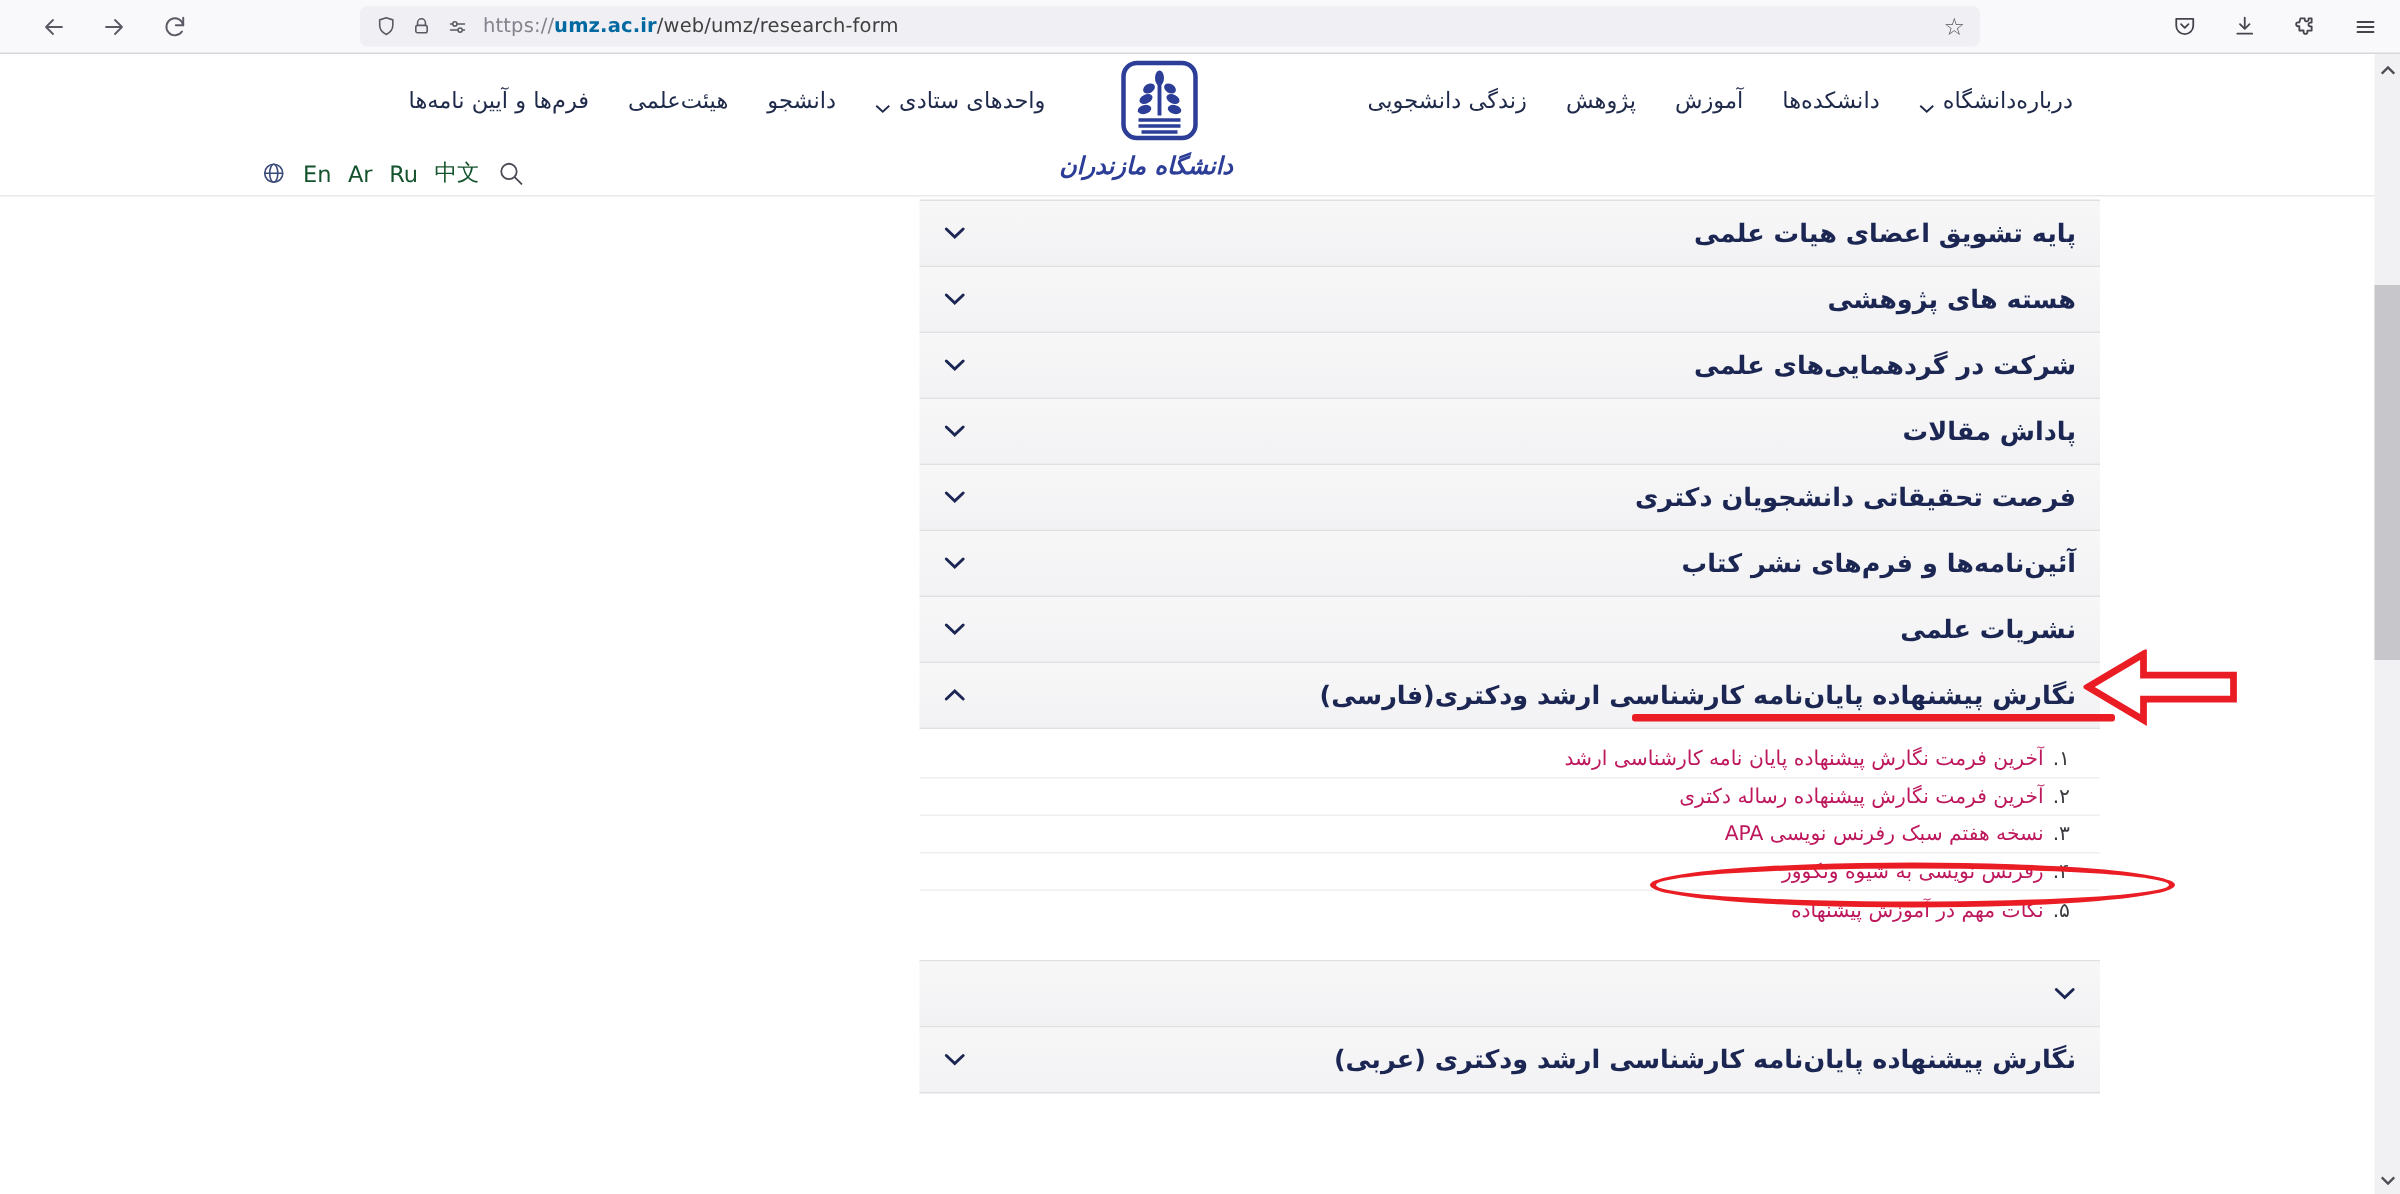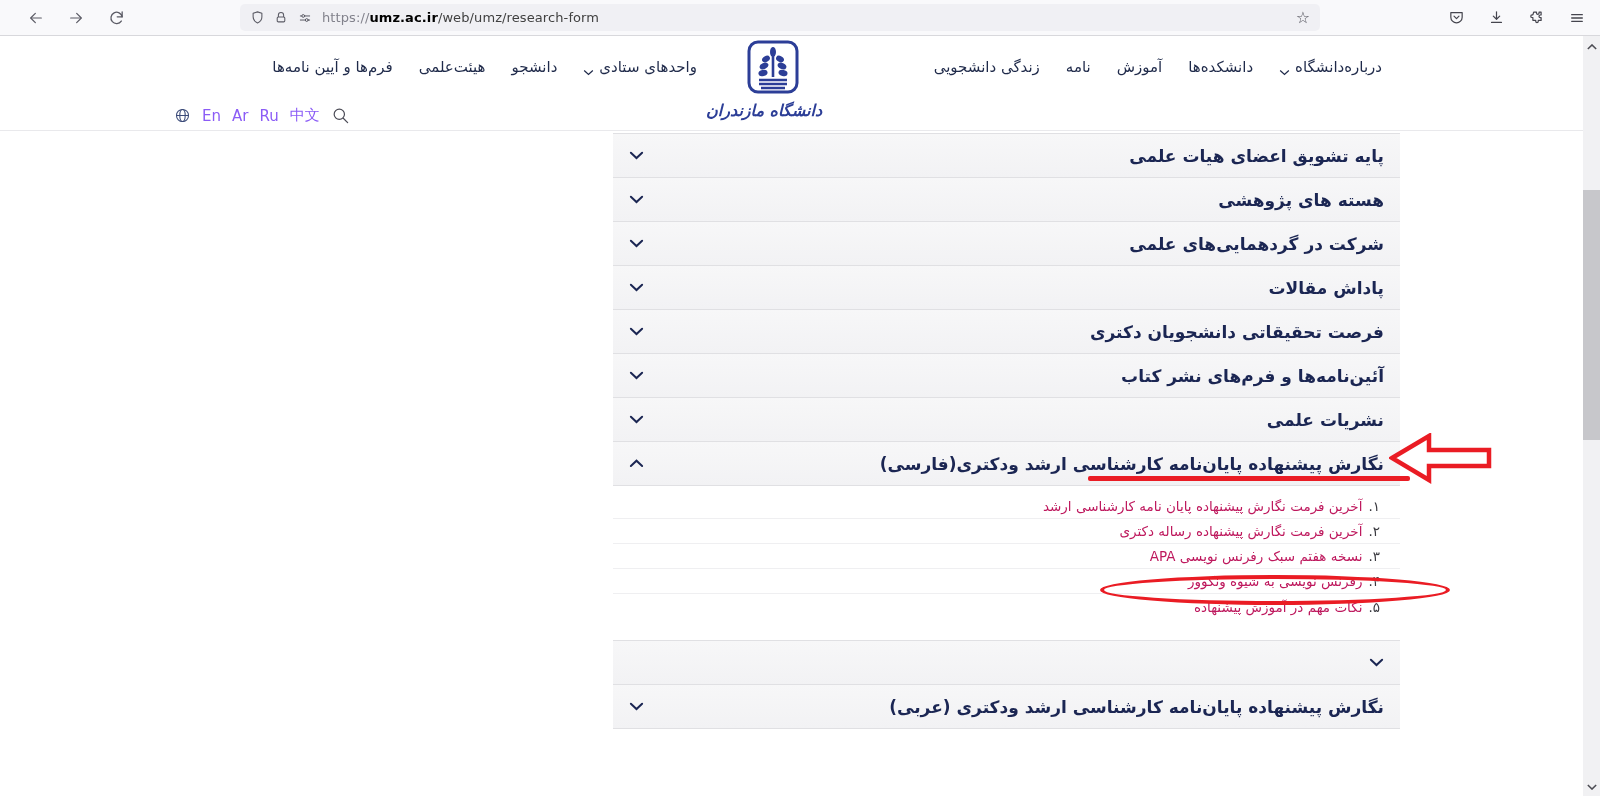--- a/index.html
+++ b/index.html
@@ -11,38 +11,38 @@
             background:#f9f9fb; border-bottom:1px solid #d8d8dc;
             display:flex; align-items:center; }
   .nav-btns { display:flex; gap:16px; margin-left:24px; align-items:center; }
   .chrome-btn { width:24px; height:24px; display:flex; align-items:center; justify-content:center;
                 color:#5a5a64; border-radius:4px; cursor:default; }
   .urlbar { margin-left:112px; width:1080px; height:27px; background:#f0f0f4;
             border-radius:5px; display:flex; align-items:center; padding:0 10px; gap:9px; }
   .url-text { font-size:13px; color:#55555e; letter-spacing:.1px; white-space:nowrap;
               flex:1 1 auto; overflow:hidden; }
   .url-text .scheme { color:#82828c; }
-  .url-text .domain { color:#000000; font-weight:700; }
+  .url-text .domain { color:#0369a1; font-weight:700; }
   .url-text .path { color:#404040; }
   .star { margin-left:auto; font-size:16px; color:#55555e; }
   .chrome-right { margin-left:auto; margin-right:14px; display:flex; gap:23px; align-items:center; }
 
   
   .site-header { position:absolute; top:36px; left:0; width:1600px; height:95px;
                  background:#fff; border-bottom:1px solid #e9e9ec; }
   .nav-group { position:absolute; display:flex; direction:rtl; gap:26px; align-items:center;
                font-size:15px; color:#1f2a4a; font-weight:500; }
   .nav-item { display:flex; align-items:flex-end; gap:5px; white-space:nowrap; cursor:pointer; }
   .nav-right { right:218px; top:22px; }
   .nav-left  { left:225px; top:22px; width:472px; }
   .logo-wrap { position:absolute; left:724px; top:3px; width:98px; text-align:right; }
   .logo-title { display:block; margin-top:2px; font-size:16px; font-weight:700; font-style:italic;
                 color:#2c3e97; direction:rtl; white-space:nowrap; }
   .lang-row { position:absolute; left:174px; top:70px; display:flex; align-items:center;
-              gap:11px; font-size:15px; color:#8b5cf6; }
+              gap:11px; font-size:15px; color:#14532d; }
   .lang-item { cursor:pointer; }
 
   
   .accordion { position:absolute; left:613px; top:133px; width:787px;
                border-top:1px solid #e0e0e3; }
   .acc-row { height:44px; border-bottom:1px solid #e0e0e3;
              background:linear-gradient(180deg,#f7f7f8 0%,#f2f2f4 100%);
              display:flex; direction:rtl; align-items:center; justify-content:space-between;
              padding:0 16px 0 16px; cursor:pointer; }
   .acc-label { font-size:17px; font-weight:700; color:#1b2653; }
@@ -141,21 +141,21 @@
           <path d="M1.5 1.5 L7 6.5 L12.5 1.5"></path>
         </svg>
     </span>
     <span class="nav-item">
         <span>دانشکده‌ها</span>
       </span>
     <span class="nav-item">
         <span>آموزش</span>
       </span>
     <span class="nav-item">
-        <span>نامه</span>
+        <span>پژوهش</span>
       </span>
     <span class="nav-item">
         <span>زندگی دانشجویی</span>
       </span>
   </div>
 
   <div class="nav-group nav-left">
     <span class="nav-item">
       <span>واحدهای ستادی</span>
       <svg class="icon" width="11" height="7" viewBox="0 0 14 8" fill="none" stroke="#1f2a4a" stroke-width="1.6">

